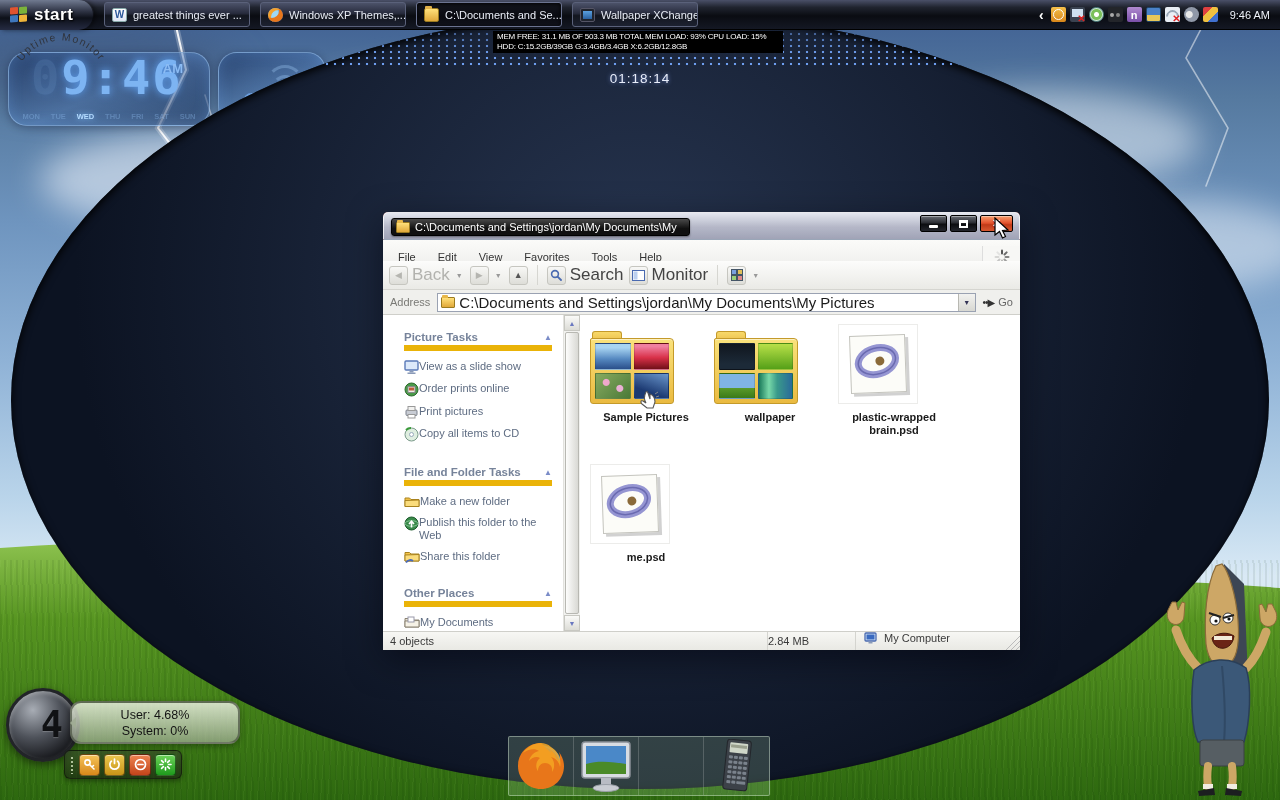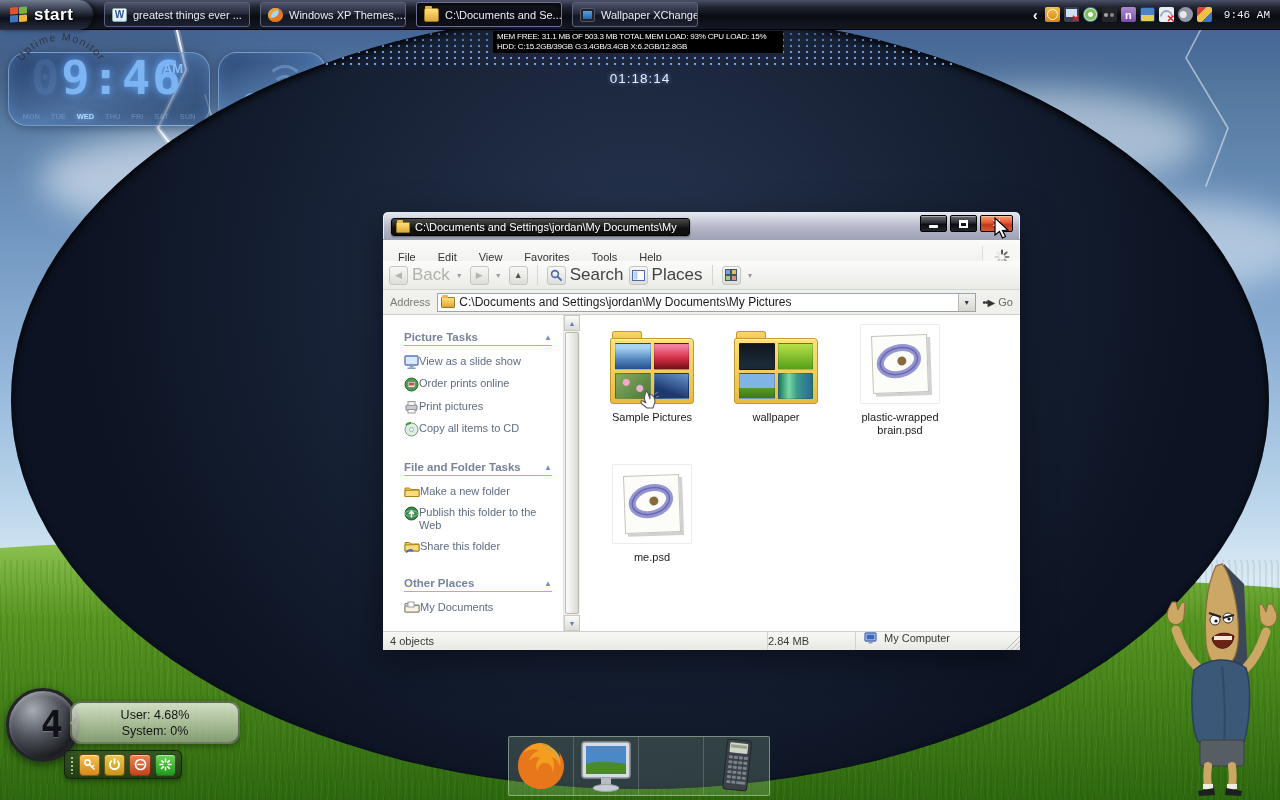--- a/index.html
+++ b/index.html
@@ -45,21 +45,21 @@
   .tray-ico { width:15px; height:15px; border-radius:2px; position:relative; display:flex; align-items:center; justify-content:center; font-size:9px; }
   .tr-clock { background:linear-gradient(180deg,#f5c04a,#d8861a); } .tr-clock:before{content:"";width:9px;height:9px;border:1.5px solid #fff;border-radius:50%;}
   .tr-net { background:#3a4250; } .tr-net:before{content:"";position:absolute;inset:2px 2px 5px 2px;background:#cfe0f0;} .tr-net i{position:absolute;right:-1px;bottom:-2px;color:#e02020;font-weight:bold;font-size:10px;font-style:normal;}
   .tr-cd { border-radius:50%; background:radial-gradient(circle,#fff 0 2px,#7ac05a 3px 5px,#cfe8d0 6px); border:1px solid #588; }
   .tr-cam { background:#23252a; } .tr-cam:before{content:"";width:4px;height:4px;border-radius:50%;background:#aaa;box-shadow:6px 0 0 #888;margin-left:-6px;}
   .tr-n { background:linear-gradient(180deg,#b08ad0,#7a4fa8); color:#fff; font-weight:bold; font-size:11px; }
   .tr-disp { background:linear-gradient(180deg,#4a82c8 55%,#e8c85a 55%); border:1px solid #246; }
   .tr-wifi { background:#e9eef5; border-radius:2px; } .tr-wifi:before{content:"";width:9px;height:9px;border:2px solid #9aa8b8;border-radius:50%;border-bottom-color:transparent;border-left-color:transparent;transform:rotate(-45deg);margin-top:3px;} .tr-wifi i{position:absolute;right:-1px;bottom:-2px;color:#e02020;font-weight:bold;font-size:10px;font-style:normal;}
   .tr-vol { background:radial-gradient(circle at 35% 50%,#e8e8e8 0 3px,#9098a8 4px); border-radius:50%; }
   .tr-art { background:linear-gradient(135deg,#e04040 0 33%,#f0c040 33% 66%,#4070d0 66%); }
-  #tray-time { color:#eef2fa; font-size:11px; margin-left:8px; text-shadow:1px 1px 1px #000;font-family:Liberation Mono, monospace; }
+  #tray-time { color:#eef2fa; font-size:11px; margin-left:8px; text-shadow:1px 1px 1px #000; }
 
   
   #stats-tip { position:absolute; left:493px; top:31px; width:290px; height:22px; z-index:49;
     background:#000; color:#fff; font-size:8px; letter-spacing:-.2px; line-height:10px; padding:1px 4px; white-space:nowrap; }
 
   
   .glasswidget { position:absolute; border-radius:19px; border:1px solid rgba(165,210,255,.55);
     background:linear-gradient(155deg,rgba(25,50,95,.62),rgba(70,110,170,.42) 50%,rgba(20,42,82,.62));
     box-shadow:inset 0 0 14px rgba(120,180,255,.28), 0 2px 8px rgba(0,0,30,.3); }
   #clock-widget { left:8px; top:52px; width:202px; height:74px; }
@@ -110,42 +110,42 @@
   #toolbar { position:absolute; left:0; top:49px; right:0; height:29px; background:linear-gradient(180deg,#fcfcfb,#eaeae6); border-bottom:1px solid #d5d5d0; display:flex; align-items:center; padding:0 6px; gap:5px; }
   .tb-tile { width:19px; height:19px; border:1px solid #c6c6c0; border-radius:3px; background:linear-gradient(180deg,#f8f8f6,#ddddd8); display:flex; align-items:center; justify-content:center; font-size:9px; color:#555; }
   .tb-tile.dis { color:#b5b5b0; }
   .tb-label { font-size:17px; color:#444; } .tb-label.dis { color:#b2b2ae; }
   .tb-caret { font-size:7px; color:#999; margin:0 2px; }
   .tb-sep { width:1px; height:20px; background:#d6d6d1; margin:0 4px; }
   .tb-group { display:flex; align-items:center; gap:4px; }
   #addressbar { position:absolute; left:0; top:78px; right:0; height:25px; background:#f0f0ed; border-bottom:1px solid #cfcfca; display:flex; align-items:center; padding:0 7px; gap:7px; }
   #addr-label { font-size:11px; color:#7a7a76; }
   #addr-combo { flex:1; height:19px; background:#fff; border:1px solid #9aa2b2; display:flex; align-items:center; gap:4px; padding-left:3px; }
-  #addr-combo .val { font-size:12px; color:#1a1a1a; white-space:nowrap; overflow:hidden; flex:1; }
+  #addr-combo .val { font-size:15px; color:#1a1a1a; white-space:nowrap; overflow:hidden; flex:1; }
   .combo-drop { width:17px; height:17px; background:linear-gradient(180deg,#f2f2f0,#d8d8d2); border-left:1px solid #b8b8b2; display:flex; align-items:center; justify-content:center; font-size:7px; color:#335; }
   #go-btn { display:flex; align-items:center; gap:4px; font-size:11px; color:#666; }
   #go-btn .arr { color:#333; font-size:10px; letter-spacing:-1px; }
   #win-body { position:absolute; left:0; top:103px; right:0; bottom:19px; background:#fff; display:flex; overflow:hidden; }
 
   
   #sidebar { width:180px; padding:16px 0 0 21px; flex:0 0 auto; }
   .sec { margin-bottom:24px; }
-  .sec-head { display:flex; align-items:center; justify-content:space-between; width:148px; padding-bottom:2px; border-bottom:1px solid #eab308; margin-bottom:9px; }
+  .sec-head { display:flex; align-items:center; justify-content:space-between; width:148px; padding-bottom:2px; border-bottom:6px solid #eab308; margin-bottom:9px; }
   .sec-head b { font-size:11.5px; color:#76839a; }
   .sec-head .col { font-size:8px; color:#7a8cc8; }
   .task { display:flex; align-items:flex-start; margin:8px 0; width:155px; }
   .task span { font-size:11px; color:#5e6c82; line-height:13px; }
   .task svg { flex:0 0 auto; }
   #sb-scroll { width:17px; flex:0 0 auto; background:#f2f2ef; border-left:1px solid #e2e2de; display:flex; flex-direction:column; }
   .sb-arrow { height:16px; background:linear-gradient(180deg,#fafaf8,#dcdcd6); border:1px solid #c8c8c2; display:flex; align-items:center; justify-content:center; font-size:7px; color:#6a78c0; }
   .sb-thumb { flex:1; margin:1px; background:linear-gradient(90deg,#fdfdfc,#d9d9d4); border:1px solid #b8b8b2; border-radius:2px; }
 
   
   #files { flex:1; padding:5px 0 0 10px; display:grid; grid-template-columns:repeat(3,124px); grid-auto-rows:140px; align-content:start; }
-  .fitem { display:flex; flex-direction:column; align-items:center; padding-top:4px; }
+  .fitem { display:flex; flex-direction:column; align-items:flex-start; padding-top:4px;font-weight:bold; }
   .fname { margin-top:7px; font-size:11px; color:#1a1a1a; text-align:center; width:112px; line-height:13px; }
   .folder-ic { position:relative; width:84px; height:66px; margin-top:14px; }
   .folder-ic .tab { position:absolute; left:2px; top:-7px; width:30px; height:10px; background:linear-gradient(180deg,#f8d96a,#ecc14e); border:1px solid #c49a2a; border-bottom:none; border-radius:3px 3px 0 0; }
   .folder-ic .bodyy { position:absolute; inset:0; background:linear-gradient(180deg,#fae27c,#eaba40); border:1px solid #c49a2a; border-radius:2px 4px 3px 3px; box-shadow:inset 0 1px 0 #fff8; }
   .thumbs { position:absolute; inset:5px 5px 5px 5px; display:grid; grid-template-columns:1fr 1fr; grid-template-rows:1fr 1fr; gap:3px; }
   .thumbs i { border-radius:1px; border:1px solid #0002; }
   .sp1{background:linear-gradient(180deg,#a8d4f2 15%,#5588c0 60%,#2a4f8a)} 
   .sp2{background:linear-gradient(180deg,#f080a0 10%,#d83048 55%,#701018)}
   .sp3{background:radial-gradient(circle at 30% 35%,#f0a8cc 0 3px,transparent 4px),radial-gradient(circle at 70% 60%,#eab0d4 0 3px,transparent 4px),linear-gradient(135deg,#88aa60,#4a7a38)}
   .sp4{background:linear-gradient(200deg,#6a96cc,#1c3a72 70%)}
@@ -385,21 +385,21 @@
       </div>
       <span class="tb-label">Search</span>
     </div>
     <div class="tb-group">
       <div class="tb-tile">
         <svg width="13" height="11" viewBox="0 0 13 11">
           <rect x="0.5" y="0.5" width="12" height="10" fill="#fff" stroke="#4a6ab0"></rect>
           <rect x="1.5" y="1.5" width="4" height="8" fill="#bcd0f0"></rect>
         </svg>
       </div>
-      <span class="tb-label">Places</span>
+      <span class="tb-label">Monitor</span>
     </div>
     <div class="tb-sep"></div>
     <div class="tb-group">
       <div class="tb-tile">
         <svg width="12" height="12" viewBox="0 0 12 12">
           <rect x="0.5" y="0.5" width="5" height="5" fill="#7aa0e0" stroke="#456"></rect>
           <rect x="6.5" y="0.5" width="5" height="5" fill="#e0c05a" stroke="#456"></rect>
           <rect x="0.5" y="6.5" width="5" height="5" fill="#9ad07a" stroke="#456"></rect>
           <rect x="6.5" y="6.5" width="5" height="5" fill="#e08a8a" stroke="#456"></rect>
         </svg>

